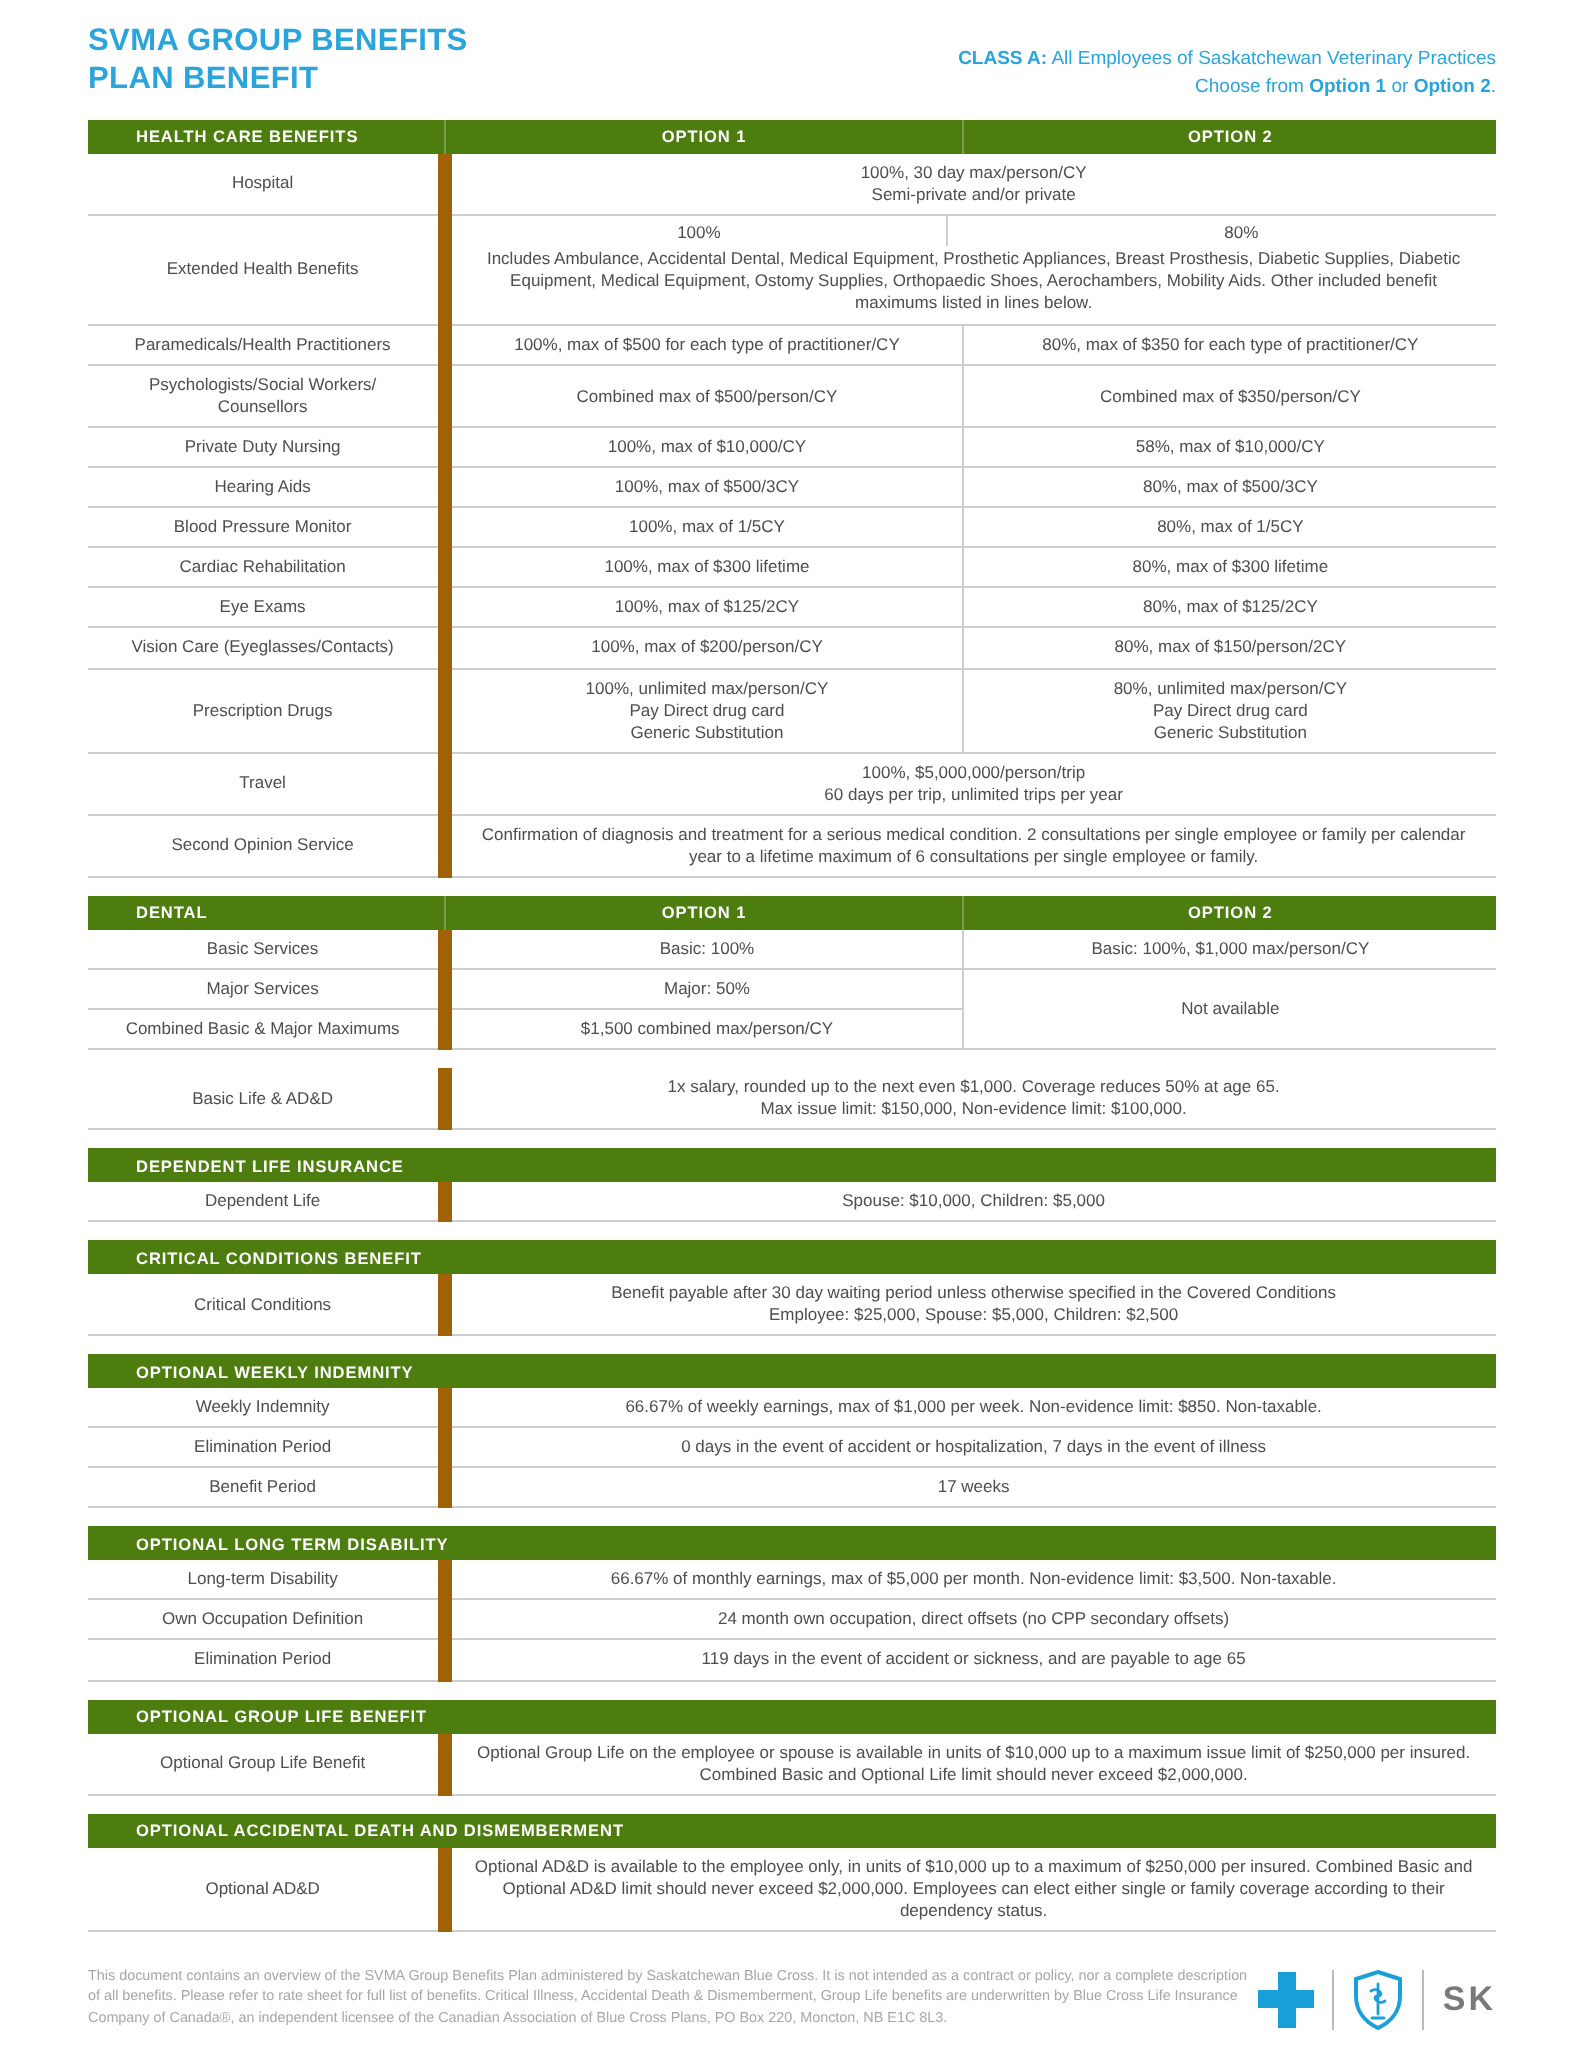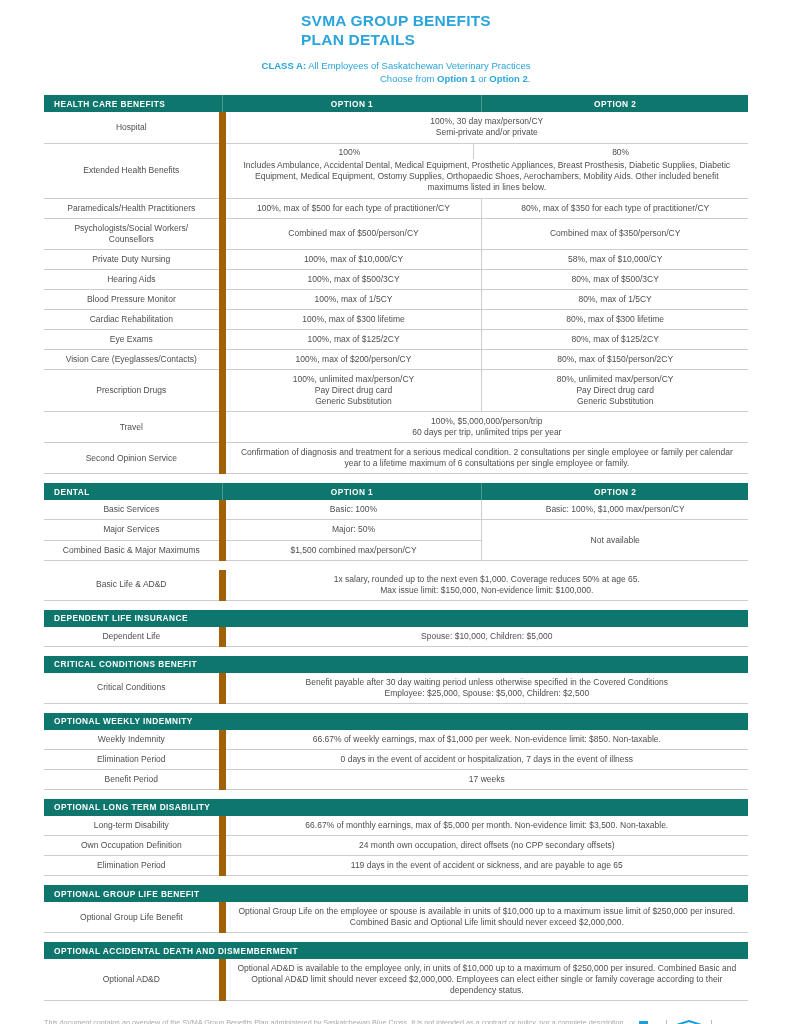--- a/index.html
+++ b/index.html
@@ -4,31 +4,31 @@
 <style>
   * { margin:0; padding:0; box-sizing:border-box; }
   html,body { background:#ffffff; }
   body {
     width:791px; height:1024px; overflow:hidden; position:relative;
     font-family:"Liberation Sans", sans-serif; color:#4d4e50;
   }
   .page { padding:12px 43px 0 44px; }
 
   
-  .doc-header { display:flex; justify-content:space-between; align-items:center; margin-bottom:10px;flex-direction:column; }
+  .doc-header { display:flex; justify-content:space-between; align-items:flex-end; margin-bottom:10px; }
   .doc-title { font-size:15.5px; font-weight:bold; color:#2aa5dc; line-height:1.22; letter-spacing:.2px; }
   .class-info { text-align:right; font-size:9.5px; color:#2aa5dc; line-height:1.4; padding-top:9px; }
   .class-info b { font-weight:bold; }
 
   
   table { width:100%; border-collapse:collapse; table-layout:fixed; }
   .section { margin-top:9px; }
   th {
-    background:#0f766e; color:#ffffff; font-size:8.3px; font-weight:bold;
-    letter-spacing:.45px; height:17px; padding:2px 10px; text-transform:uppercase;
+    background:#4d7c0f; color:#ffffff; font-size:8.3px; font-weight:bold;
+    letter-spacing:.45px; height:17px; padding:2px 24px; text-transform:uppercase;
   }
   th.left { text-align:left; }
   th.ctr { text-align:center; }
   th.divr { border-right:1px solid rgba(255,255,255,.25); }
   td {
     font-size:8.5px; line-height:1.3; color:#4d4e50;
     border-bottom:1px solid #cbced1; vertical-align:middle; padding:4px 8px;
   }
   td.label { text-align:center; padding-left:8px; border-right:7px solid #a16207; }
   td.opt { text-align:center; white-space:pre-line; }
@@ -58,21 +58,21 @@
   .sk-mark { font-size:17px; font-weight:bold; color:#77797c; letter-spacing:1.5px; }
 </style>
 </head>
 <body>
 
 <div class="page">
 
   <div class="doc-header">
     <div class="doc-title">
       <div>SVMA GROUP BENEFITS</div>
-      <div>PLAN DETAILS</div>
+      <div>PLAN BENEFIT</div>
     </div>
     <div class="class-info">
       <div><b>CLASS A:</b><span> All Employees of Saskatchewan Veterinary Practices</span></div>
       <div><span>Choose from </span><b>Option 1</b><span> or </span><b>Option 2</b><span>.</span></div>
     </div>
   </div>
 
   <table>
     <colgroup>
         <col style="width:25.3%">

